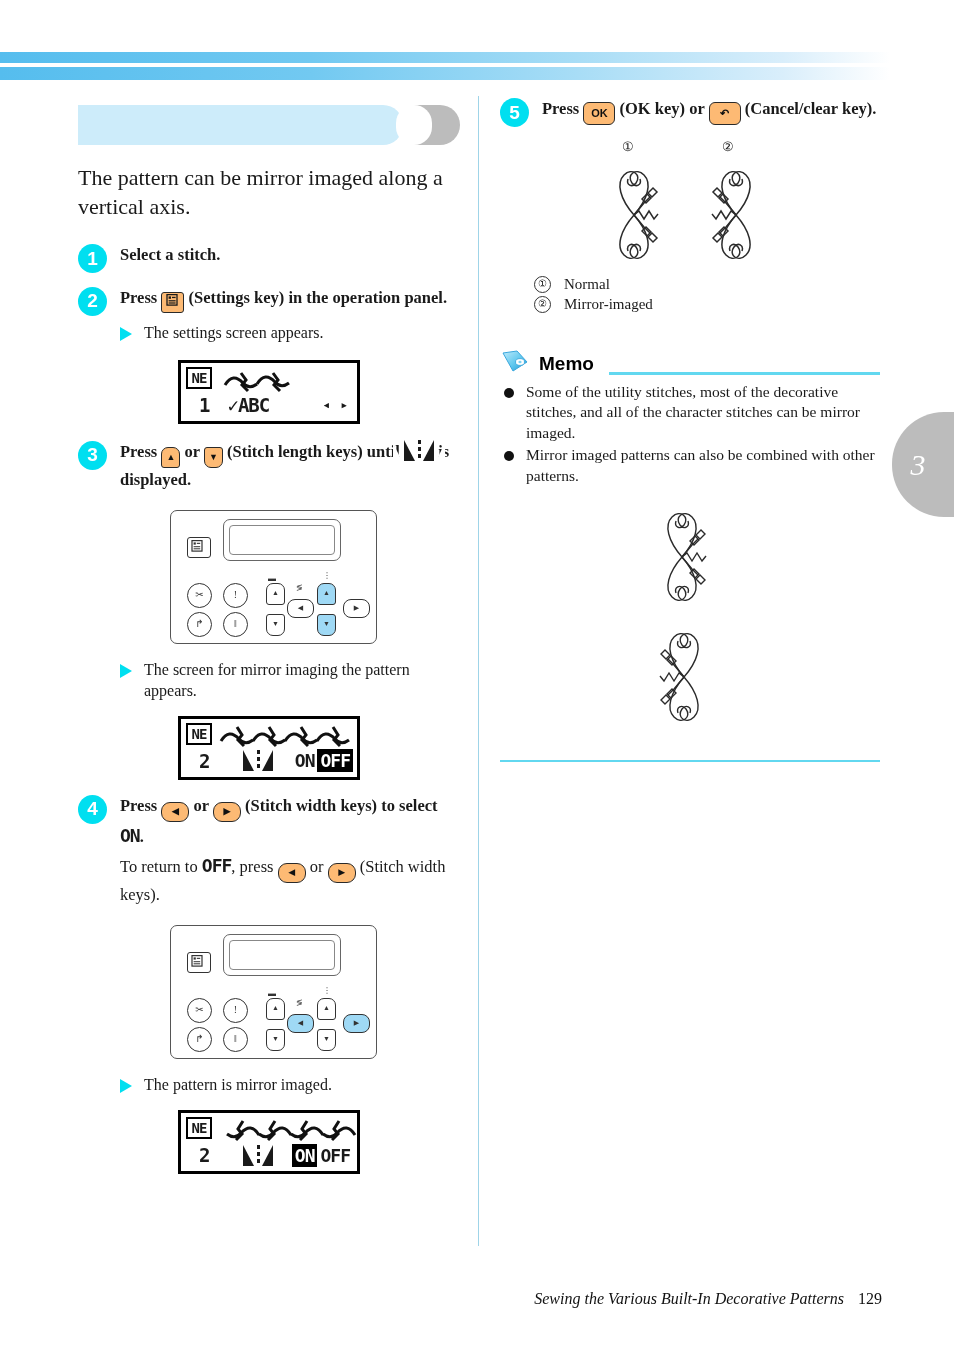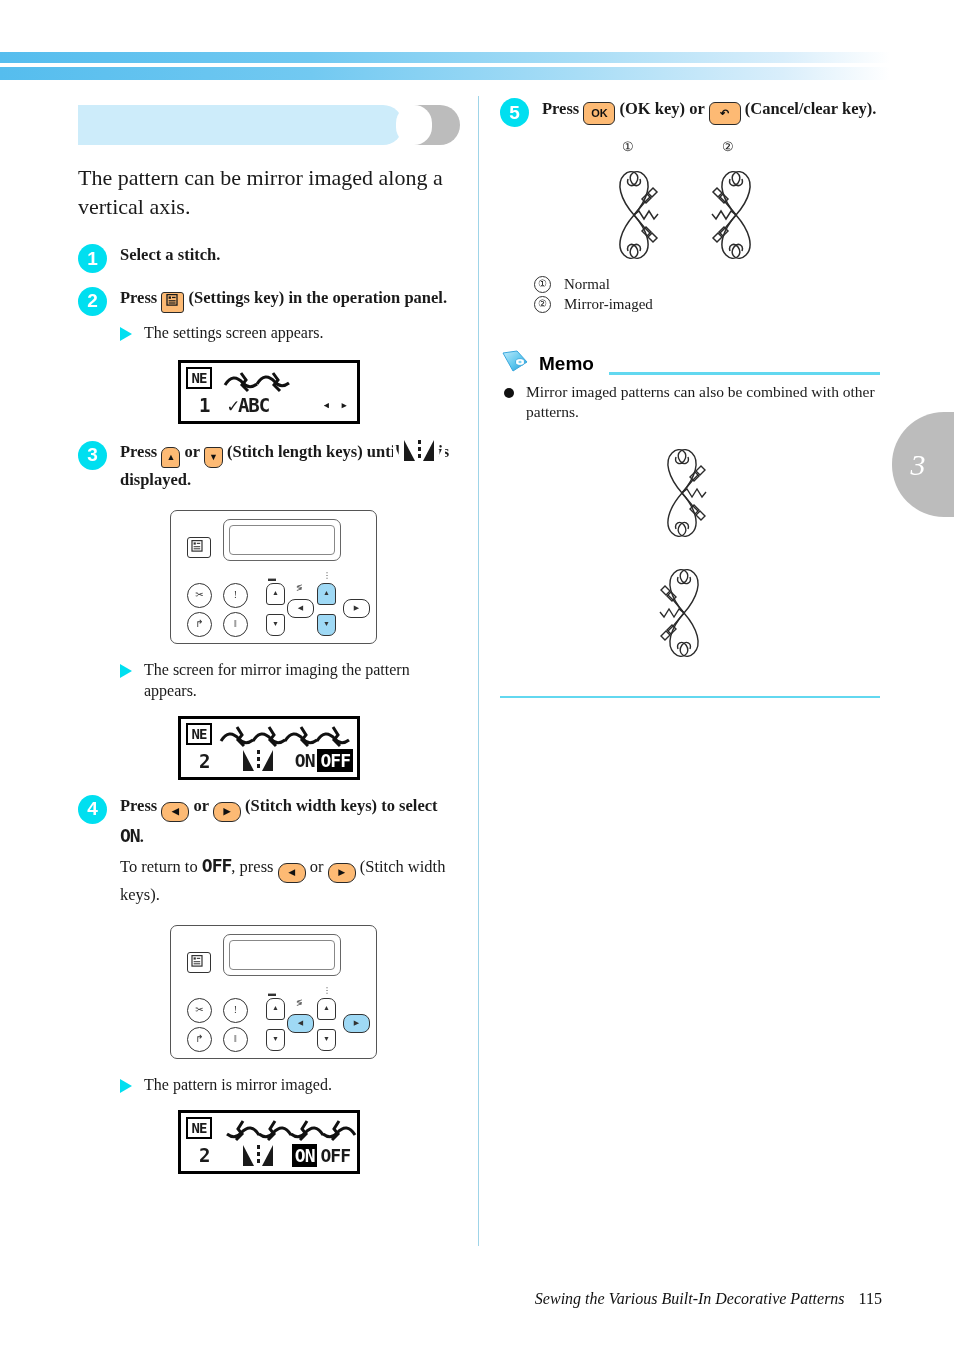--- a/index.html
+++ b/index.html
@@ -512,20 +512,21 @@
           </linearGradient>
         </defs>
         <path d="M3 4 L17 2 L27 13 L13 22 Z" fill="url(#memoGrad)" stroke="#3aa7dd" stroke-width="1"></path>
         <ellipse cx="20" cy="13" rx="4.5" ry="3.4" fill="#ffffff" stroke="#3aa7dd" stroke-width="0.9"></ellipse>
         <ellipse cx="20" cy="13" rx="1.6" ry="1.2" fill="#7fd3f2"></ellipse>
       </svg>
       <span class="title">Memo</span>
       <span class="rule"></span>
     </div>
     <ul>
+      <li>Some of the utility stitches, most of the decorative stitches, and all of the character stitches can be mirror imaged.</li>
       <li>Mirror imaged patterns can also be combined with other patterns.</li>
     </ul>
   </div>
 
   <div style="position:relative;height:245px;margin-top:10px;">
     <svg style="position:absolute;left:128px;top:0;" width="110" height="240" viewBox="0 0 110 240" aria-hidden="true">
       <g fill="none" stroke="#2b2b2b" stroke-width="1.4">
         <g transform="translate(20,4)">
           <path d="M34 56 C20 40 16 24 24 16 C32 8 42 16 36 24 C32 29 26 26 28 20"></path>
           <path d="M34 56 C20 72 16 88 24 96 C32 104 42 96 36 88 C32 83 26 86 28 92"></path>
@@ -555,14 +556,14 @@
       </g>
     </svg>
   </div>
 
   <div class="memo-rule-bottom"></div>
 
 </div>
 
 <div class="footer">
   <span>Sewing the Various Built-In Decorative Patterns</span>
-  <span class="pg">115</span>
+  <span class="pg">129</span>
 </div>
 
 </body></html>

